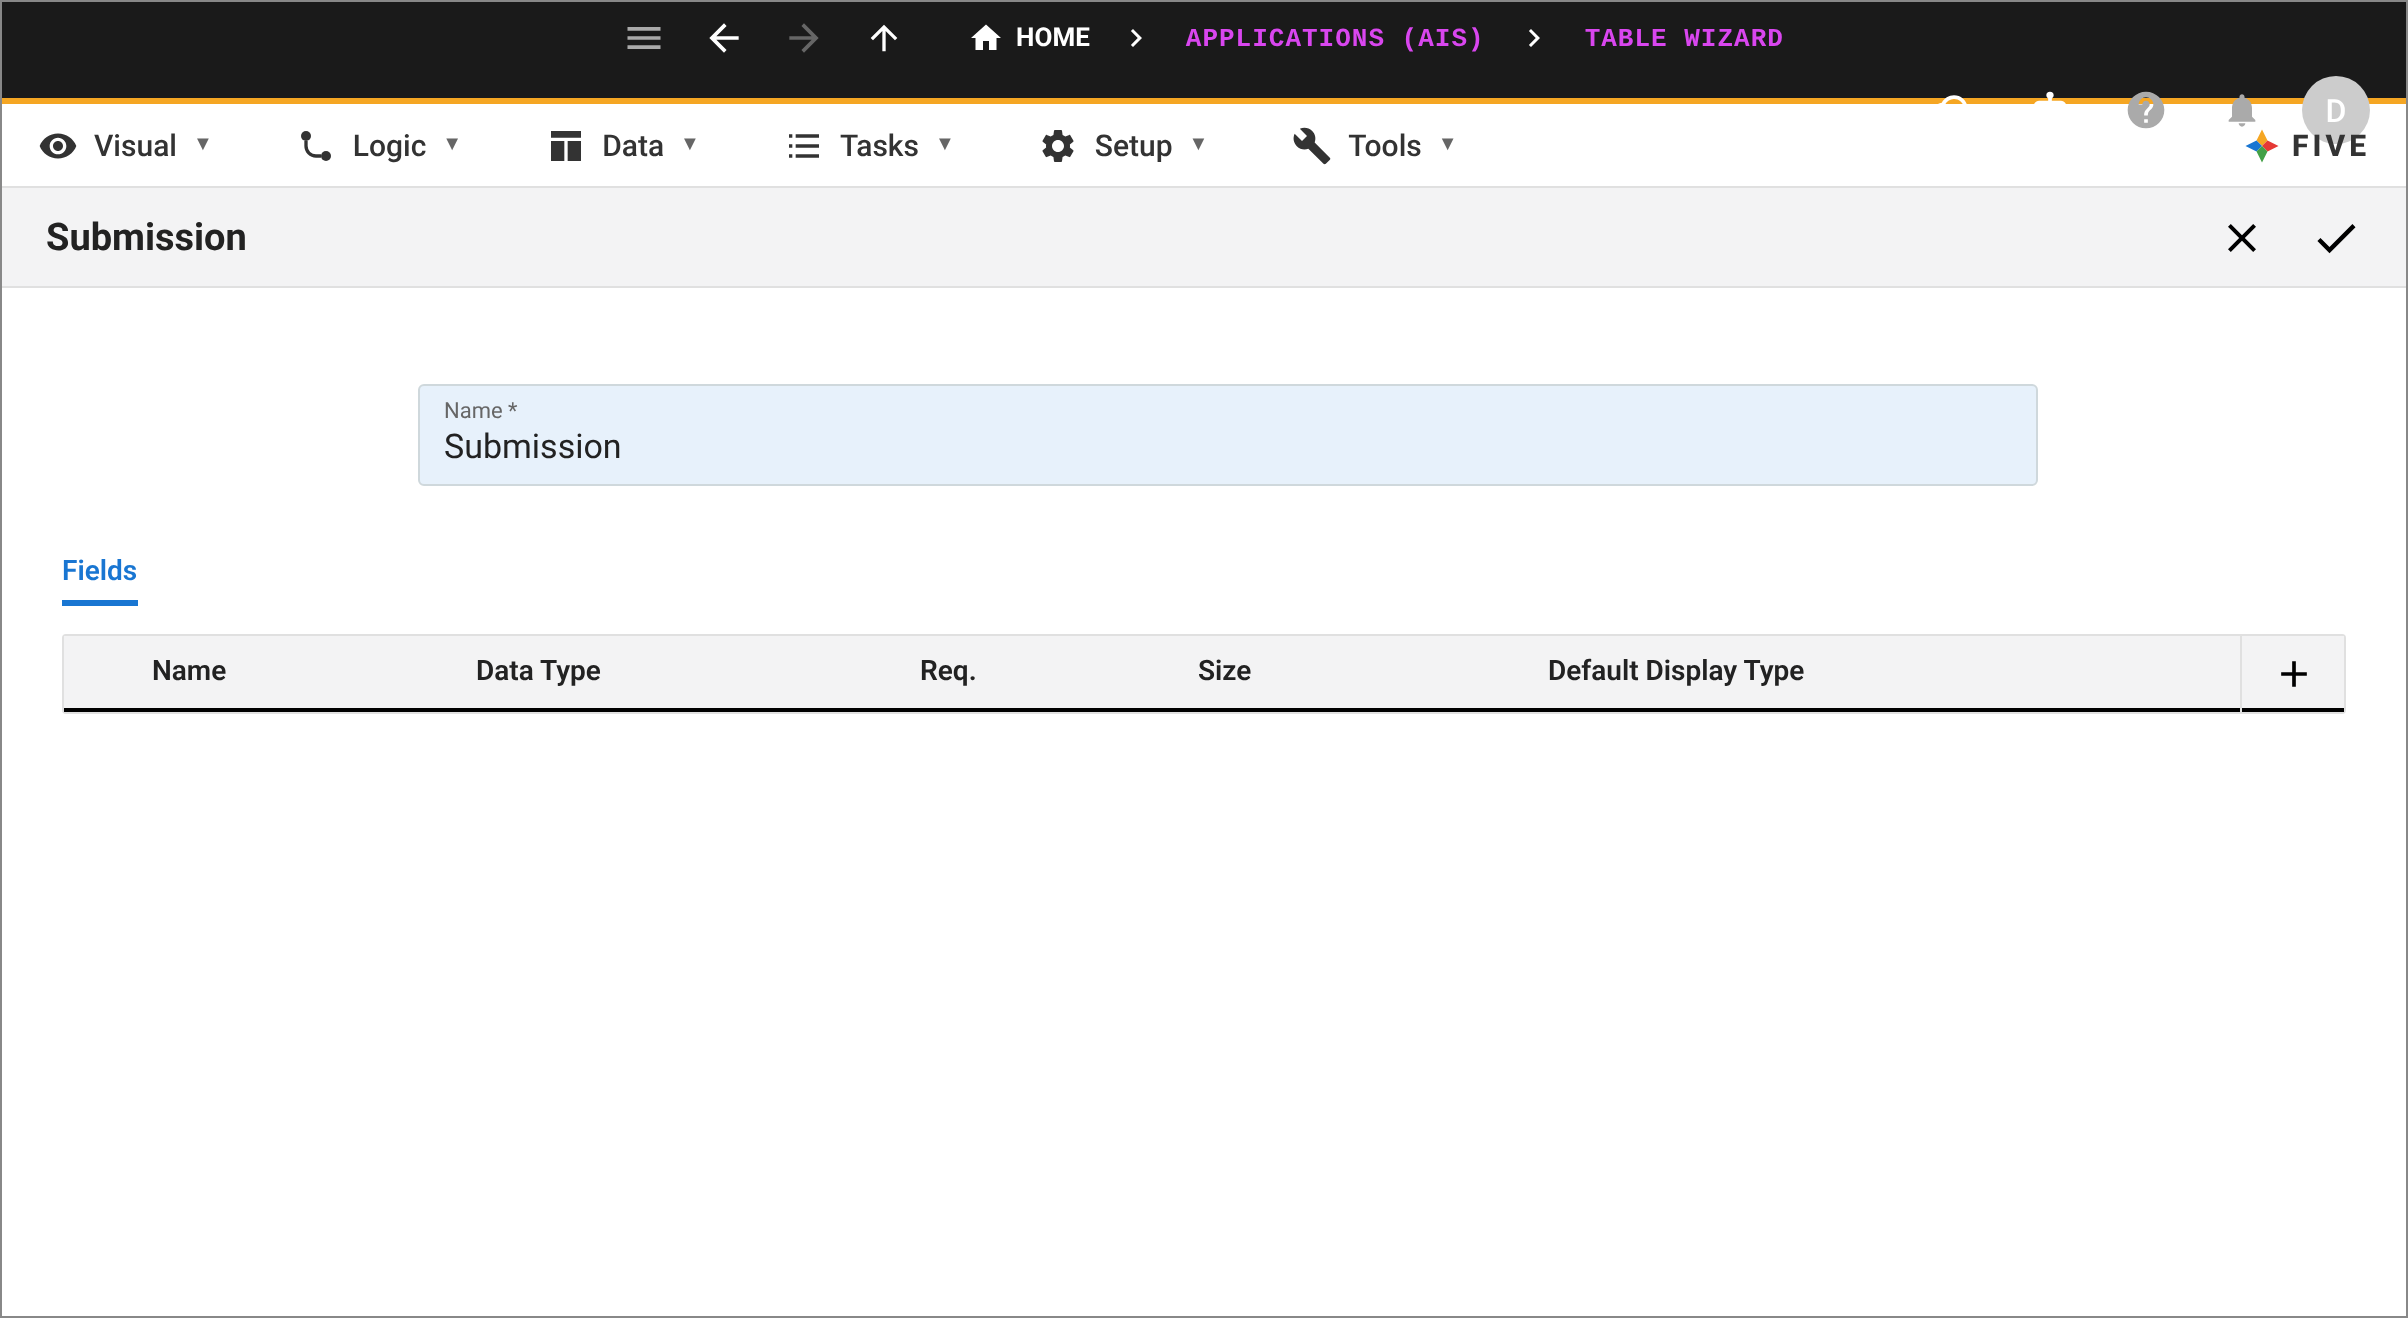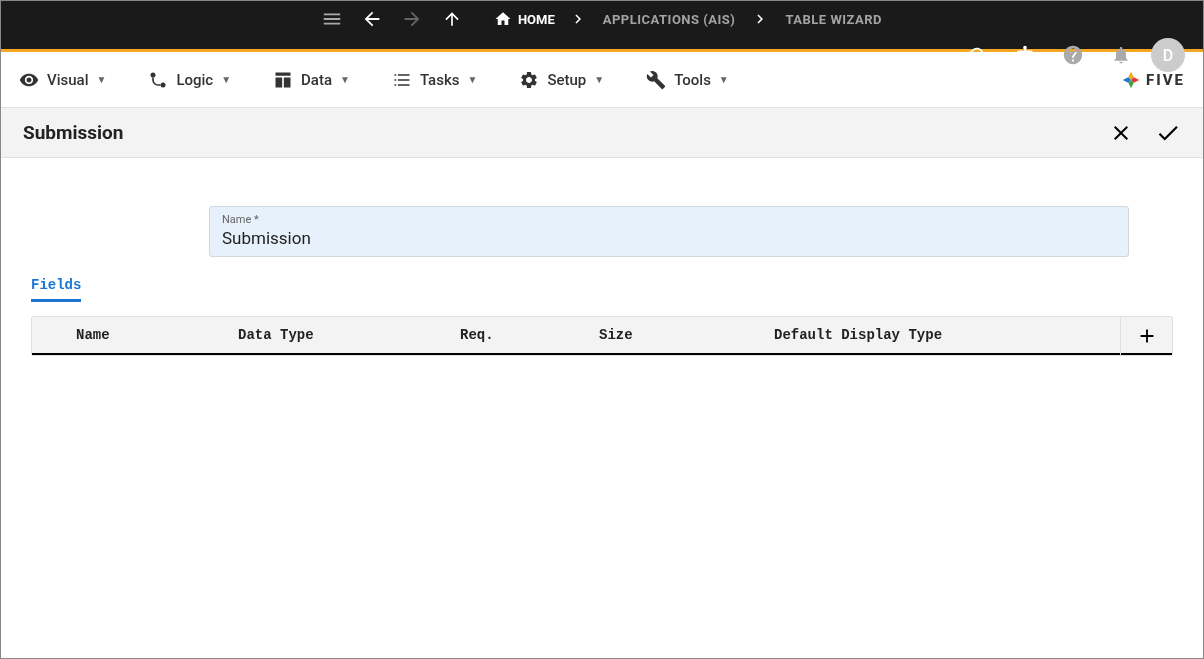--- a/index.html
+++ b/index.html
@@ -6,49 +6,49 @@
   body { font-family: Roboto, Arial, sans-serif; background: #fff; width: 1204px; height: 659px; overflow: hidden; border: 1px solid #888; }
   
   
   .topbar { background: #1a1a1a; height: 51px; display: flex; align-items: center; padding: 0 10px; border-bottom: 3px solid #f5a623; flex-direction: column; }
   .topbar-left { display: flex; align-items: center; gap: 4px; }
   .topbar-right { margin-left: auto; display: flex; align-items: center; gap: 12px; padding-right: 8px; }
   .icon-btn { width: 36px; height: 36px; display: flex; align-items: center; justify-content: center; border-radius: 50%; color: #fff; cursor: pointer; }
   .icon-btn svg { fill: #fff; }
   .icon-btn.dim svg { fill: #666; }
   .icon-btn.grey svg { fill: #aaa; }
-  .breadcrumb-link { color: #a3a3a3; font-weight: 700; font-size: 13px; letter-spacing: 0.5px; padding: 0 8px; cursor: pointer; }
+  .breadcrumb-link { color: #d946ef; font-weight: 700; font-size: 13px; letter-spacing: 0.5px; padding: 0 8px; cursor: pointer; font-family: Liberation Mono, monospace; }
   .breadcrumb-sep { color: #fff; padding: 0 4px; display: flex; align-items: center; }
   .home-wrap { display: flex; align-items: center; gap: 6px; color:#fff; font-weight:700; font-size:13px; cursor:pointer; padding: 0 6px; }
   .avatar { width: 34px; height: 34px; border-radius: 50%; background: #ccc; color: #fff; display:flex; align-items:center; justify-content:center; font-weight:500; font-size:16px; }
   
   
-  .menubar { height: 56px; background: #fff; display: flex; align-items: center; padding: 10px 18px; gap: 42px; border-bottom: 1px solid #e0e0e0; }
+  .menubar { height: 42px; background: #fff; display: flex; align-items: center; padding: 10px 18px; gap: 42px; border-bottom: 1px solid #e0e0e0; }
   .menu-item { display: flex; align-items: center; gap: 8px; color: #333; font-size: 15px; font-weight: 500; cursor: pointer; }
   .menu-item .tri { font-size: 10px; color: #666; }
   .brand { margin-left: auto; display:flex; align-items:center; }
   
   
   .page-header { height: 50px; background: #f3f3f4; display: flex; align-items: center; padding: 0 22px; border-bottom: 1px solid #e0e0e0; }
   .page-title { font-size: 19px; font-weight: 700; color: #222; }
   .page-header-actions { margin-left: auto; display: flex; gap: 22px; }
   .action-icon { cursor: pointer; display:flex; align-items:center; justify-content:center; }
   
   
   .content { padding: 20px 30px; }
   .section-row { display: flex; align-items: center; }
   .section-label { color: #1976d2; font-weight: 600; font-size: 14px; padding-bottom: 6px; border-bottom: 3px solid #1976d2; display: inline-block; }
   .section-nav { margin-left: auto; display: flex; gap: 18px; }
   .nav-chev { cursor: pointer; }
   
-  .name-field { margin: 28px 0 0 178px; width: 920px; background: #e7f1fb; border: 1px solid #cfd8dc; border-radius: 3px; padding: 6px 12px 8px 12px; }
+  .name-field { margin: 28px 0 0 178px; width: 810px; background: #e7f1fb; border: 1px solid #cfd8dc; border-radius: 3px; padding: 6px 12px 8px 12px; }
   .name-field-label { font-size: 11px; color: #666; }
   .name-field-value { font-size: 17px; color: #222; padding-top: 2px; }
   
-  .fields-section { margin-top: 19px; font-family: Liberation Mono, monospace; }
+  .fields-section { margin-top: 32px; }
   .table-wrap { margin-top: 14px; border: 1px solid #e0e0e0; border-radius: 2px; }
   .table-header { background: #f3f3f4; height: 38px; display: flex; align-items: center; font-size: 14px; font-weight: 600; color: #222; border-bottom: 2px solid #000000; position: relative; }
   .th { position: absolute; }
   .add-cell { position: absolute; right: 0; top: 0; width: 52px; height: 38px; border-left: 1px solid #e0e0e0; display:flex; align-items:center; justify-content:center; cursor:pointer; }
   .table-body { height: 260px; background: #fff; text-align: center; padding-top: 14px; font-size: 15px; color: #333; }
 </style>
 </head>
 <body>
 
 <div class="topbar">

